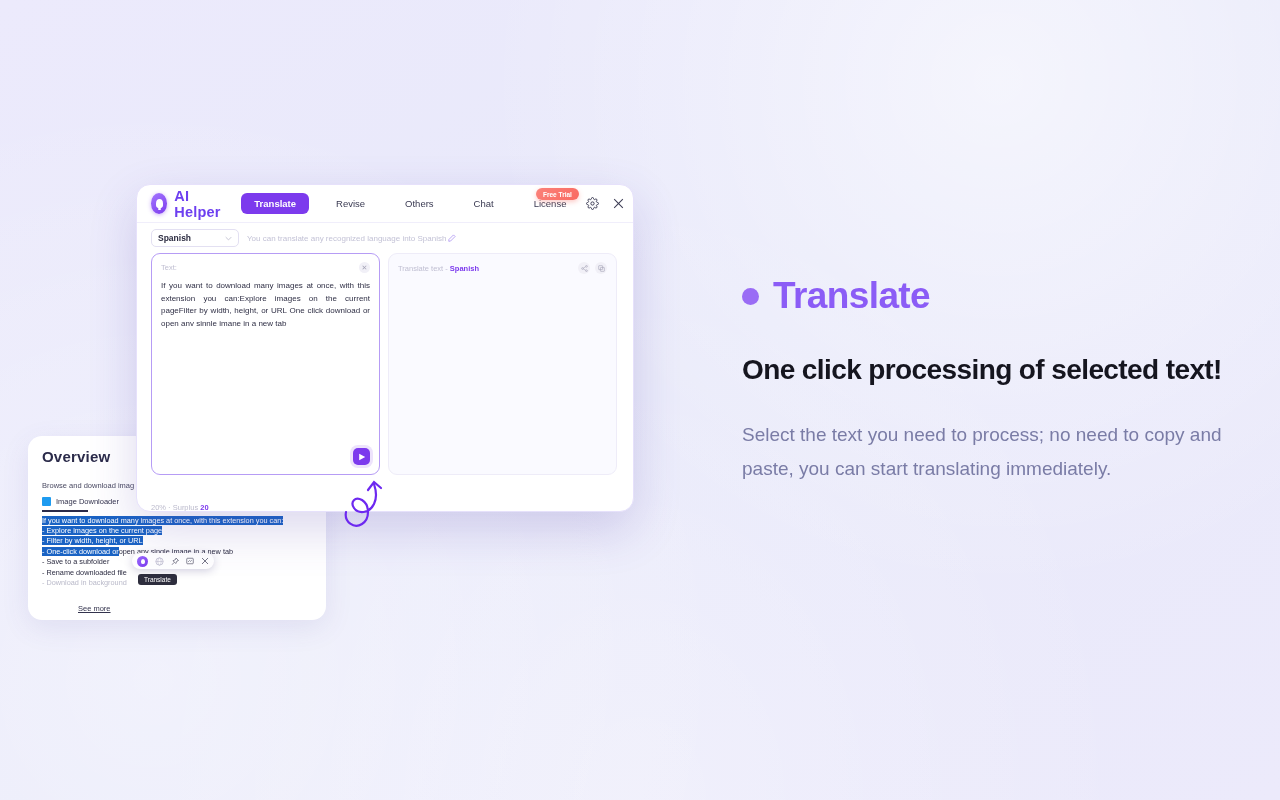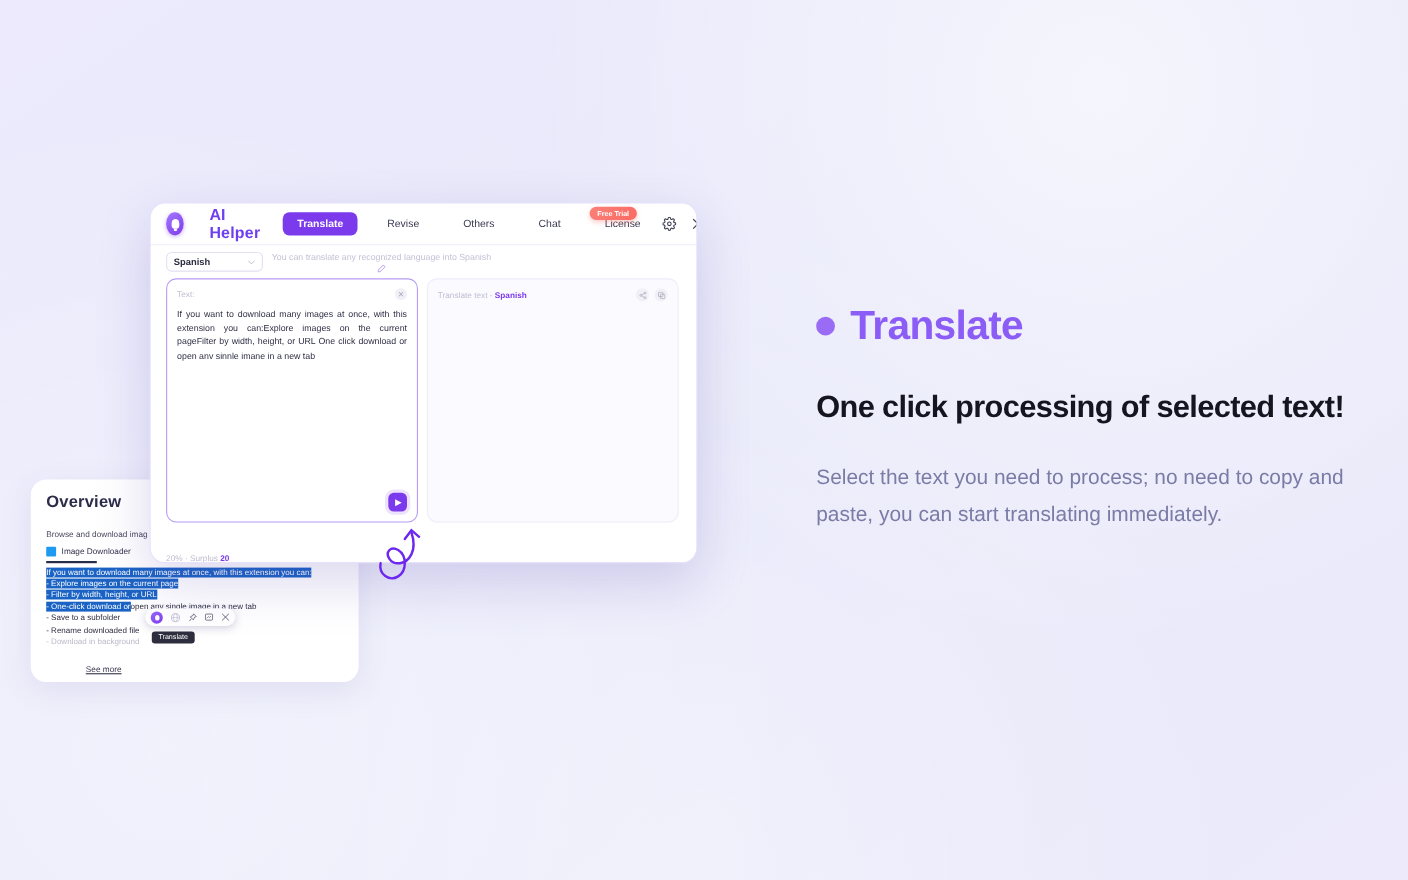--- a/index.html
+++ b/index.html
@@ -88,21 +88,21 @@
     box-shadow: 0 18px 48px rgba(78,58,168,0.20);
     border: 1px solid #e6e1fb;
     overflow: hidden;
   }
   .helper-head {
     height: 38px; display: flex; align-items: center;
     padding: 0 14px; gap: 0px;
     border-bottom: 1px solid #f0eefb;
     position: relative;
   }
-  .brand { display: flex; align-items: center; gap: 23px; margin-right: 16px; }
+  .brand { display: flex; align-items: center; gap: 7px; margin-right: 16px; }
   .brand-logo {
     width: 21px; height: 21px; border-radius: 50%;
     background: linear-gradient(140deg,#a478ff 0%, #7c3aed 100%);
     display: flex; align-items: center; justify-content: center;
     box-shadow: 0 1px 4px rgba(124,58,237,0.4);
   }
   .brand-logo .bulb {
     width: 7px; height: 9px; background: #ffffff;
     border-radius: 50% 50% 35% 35%; position: relative;
   }
@@ -137,21 +137,21 @@
     height: 30px; display: flex; align-items: center;
     padding: 0 14px; gap: 8px;
   }
   .lang-select {
     width: 88px; height: 18px;
     border: 1px solid #e3e0f2; border-radius: 5px;
     display: flex; align-items: center; justify-content: space-between;
     padding: 0 6px; background: #fff;
   }
   .lang-select span { font-size: 8.5px; font-weight: bold; color: #2b2b40; }
-  .lang-hint { font-size: 8px; color: #c3c2d6; display:flex; align-items:center; gap:2px;flex-direction:column;}
+  .lang-hint { font-size: 8px; color: #c3c2d6; display:flex; align-items:center; gap:2px;}
 
   .panels { display: flex; gap: 8px; padding: 0 14px; }
   .panel {
     width: 229px; height: 222px;
     border-radius: 9px; padding: 8px 9px;
     position: relative;
   }
   .panel-left { border: 1.3px solid #b69cf5; background: #ffffff; }
   .panel-right { border: 1px solid #eeecf8; background: #fafaff; }
   .panel-head {

